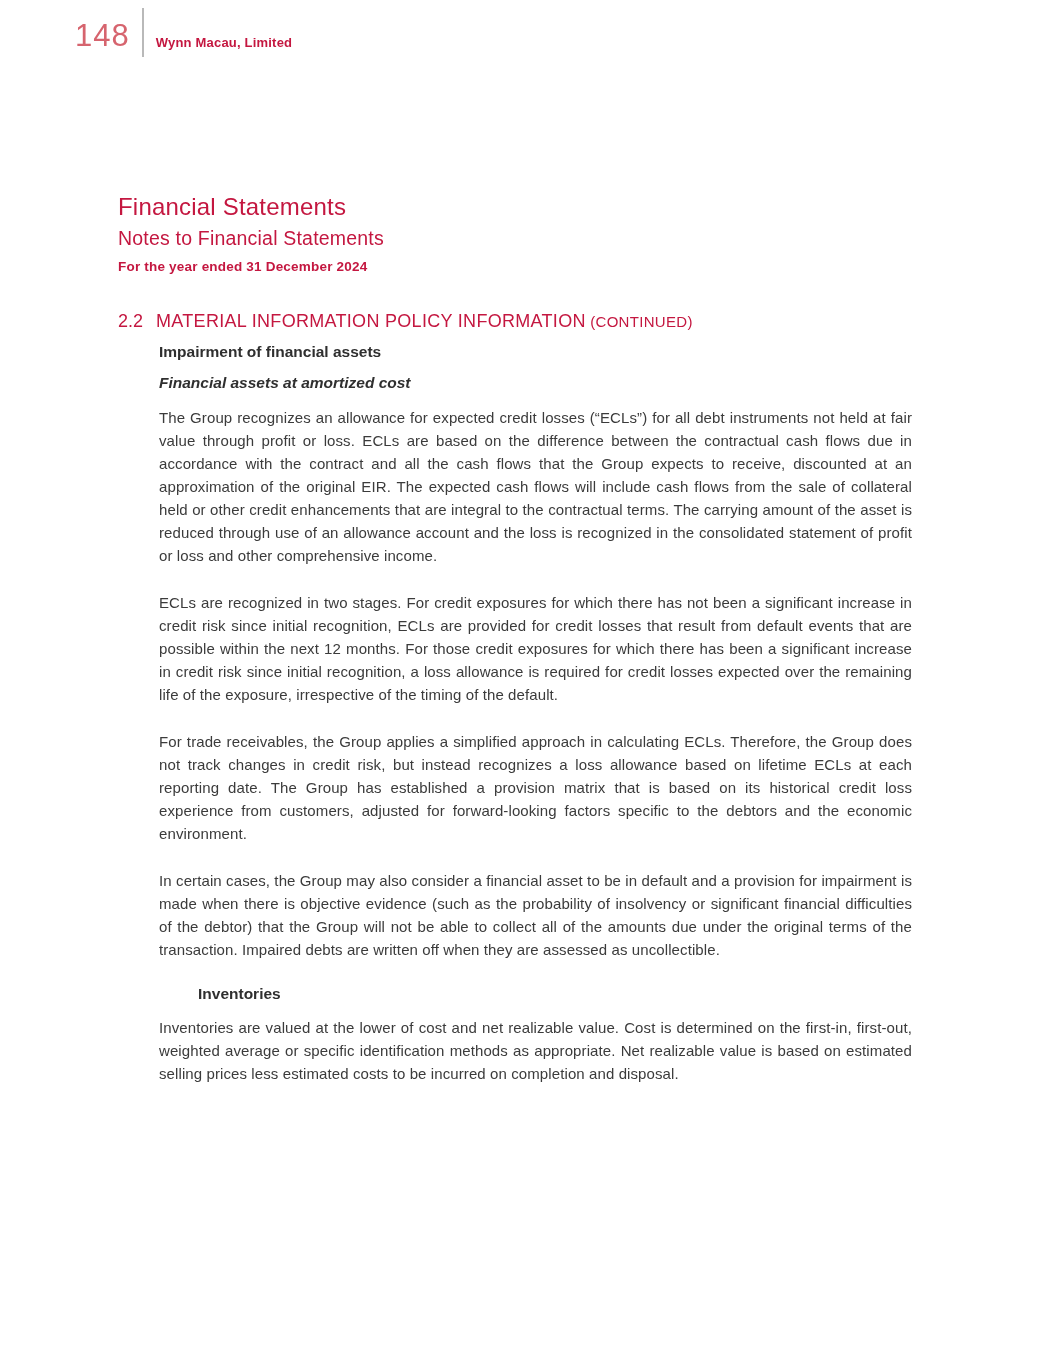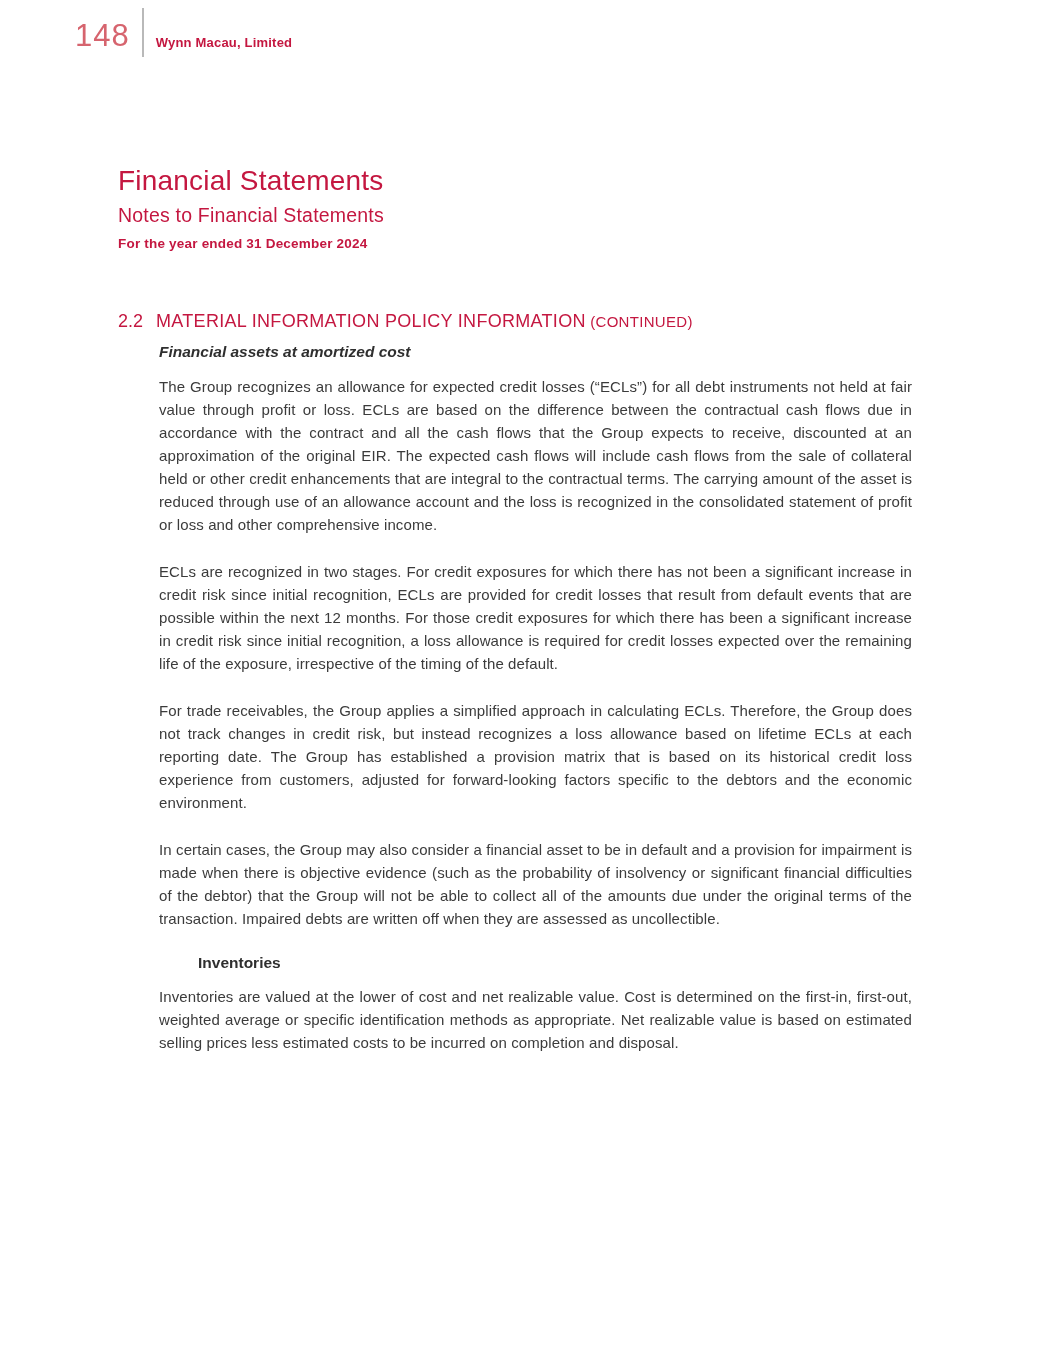--- a/index.html
+++ b/index.html
@@ -50,25 +50,26 @@
     letter-spacing: 0.2px;
   }
 
   
   .title-block {
     position: absolute;
     top: 166px;
     left: 118px;
   }
   .page-title {
-    font-size: 28px;
+    font-size: 24px;
     font-weight: 400;
     color: #c41740;
     letter-spacing: 0.2px;
     line-height: 1.1;
+    margin-top: 28px;
   }
   .page-subtitle {
     font-size: 19.5px;
     font-weight: 400;
     color: #c41740;
     margin-top: 7px;
     letter-spacing: 0.2px;
   }
   .report-period {
     font-size: 13.5px;
@@ -150,20 +151,21 @@
     <div class="report-period">For the year ended 31 December 2024</div>
   </div>
 
   <div class="section-heading">
     <span class="section-number">2.2</span><span class="section-title">MATERIAL INFORMATION POLICY INFORMATION</span>
     <span class="section-continued">(CONTINUED)</span>
   </div>
 
   <div class="content">
 
+    <div class="sub-heading">Impairment of financial assets</div>
 
     <div class="sub-heading italic">Financial assets at amortized cost</div>
 
     <p>The Group recognizes an allowance for expected credit losses (“ECLs”) for all debt instruments not held at fair value through profit or loss. ECLs are based on the difference between the contractual cash flows due in accordance with the contract and all the cash flows that the Group expects to receive, discounted at an approximation of the original EIR. The expected cash flows will include cash flows from the sale of collateral held or other credit enhancements that are integral to the contractual terms. The carrying amount of the asset is reduced through use of an allowance account and the loss is recognized in the consolidated statement of profit or loss and other comprehensive income.</p>
 
     <p>ECLs are recognized in two stages. For credit exposures for which there has not been a significant increase in credit risk since initial recognition, ECLs are provided for credit losses that result from default events that are possible within the next 12 months. For those credit exposures for which there has been a significant increase in credit risk since initial recognition, a loss allowance is required for credit losses expected over the remaining life of the exposure, irrespective of the timing of the default.</p>
 
     <p>For trade receivables, the Group applies a simplified approach in calculating ECLs. Therefore, the Group does not track changes in credit risk, but instead recognizes a loss allowance based on lifetime ECLs at each reporting date. The Group has established a provision matrix that is based on its historical credit loss experience from customers, adjusted for forward-looking factors specific to the debtors and the economic environment.</p>
 
     <p>In certain cases, the Group may also consider a financial asset to be in default and a provision for impairment is made when there is objective evidence (such as the probability of insolvency or significant financial difficulties of the debtor) that the Group will not be able to collect all of the amounts due under the original terms of the transaction. Impaired debts are written off when they are assessed as uncollectible.</p>

